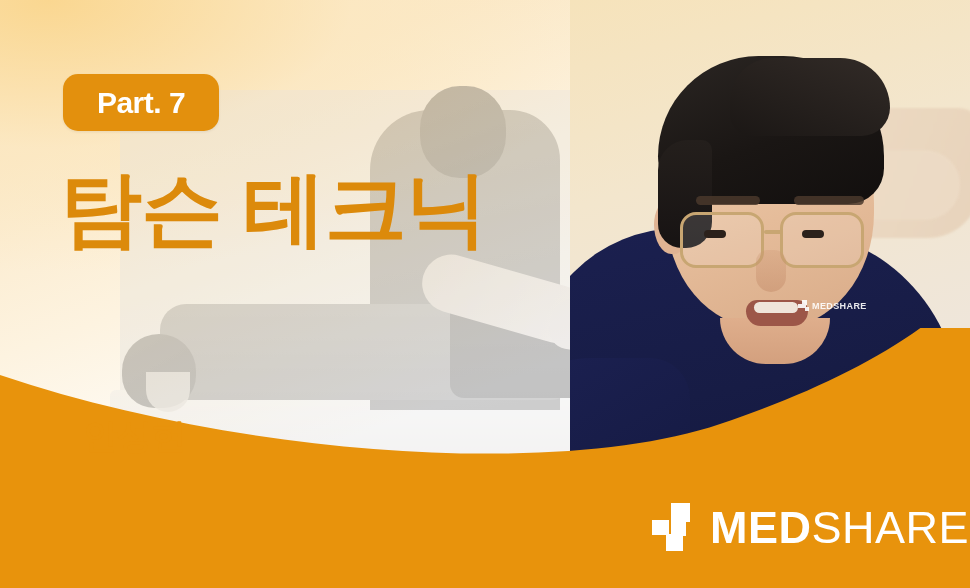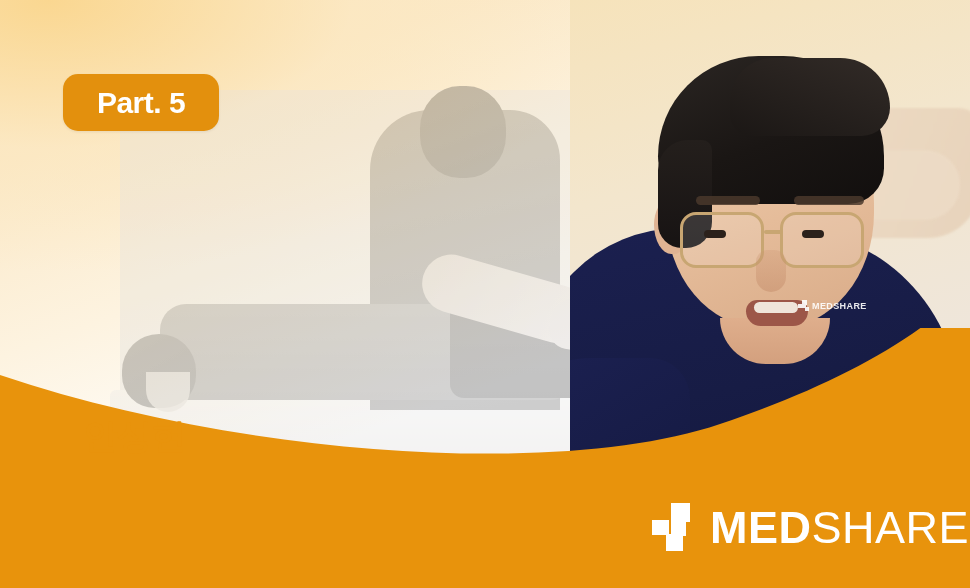--- a/index.html
+++ b/index.html
@@ -366,23 +366,24 @@
       <div class="pp-laptop-edge"></div>
       <div class="pp-laptop-dot"></div>
     </div>
   </div>
 
   <svg class="band" viewBox="0 0 970 260" preserveAspectRatio="none">
     <path d="M0,47 C240,128 560,150 720,96 C830,59 915,14 970,-42 L970,260 L0,260 Z" fill="#e8930c"></path>
   </svg>
 
   <div class="part-badge">
-    <span>Part. 5</span>
+    <span>Part. 7</span>
   </div>
 
+  <div class="title-main">탐슨 테크닉</div>
 
   <div class="speaker">
     <span class="bar"></span>
     <span class="nm">안성현</span>
   </div>
 
   <div class="brand">
     <span class="brand-mark">
       <i style="left:19px; top:0px;  width:19px; height:19px;"></i>
       <i style="left:0px;  top:17px; width:17px; height:15px;"></i>

